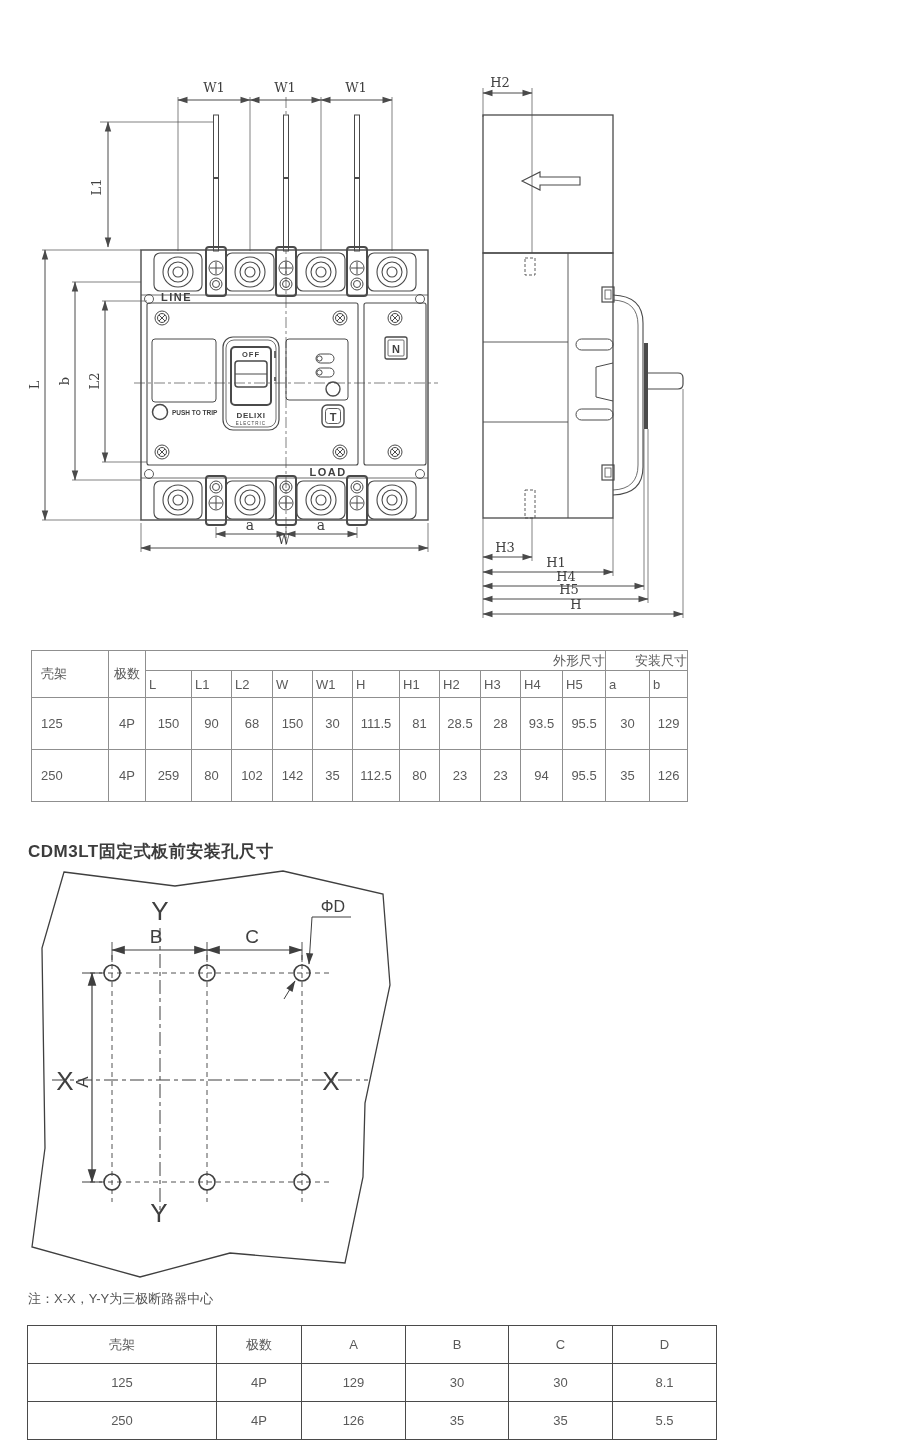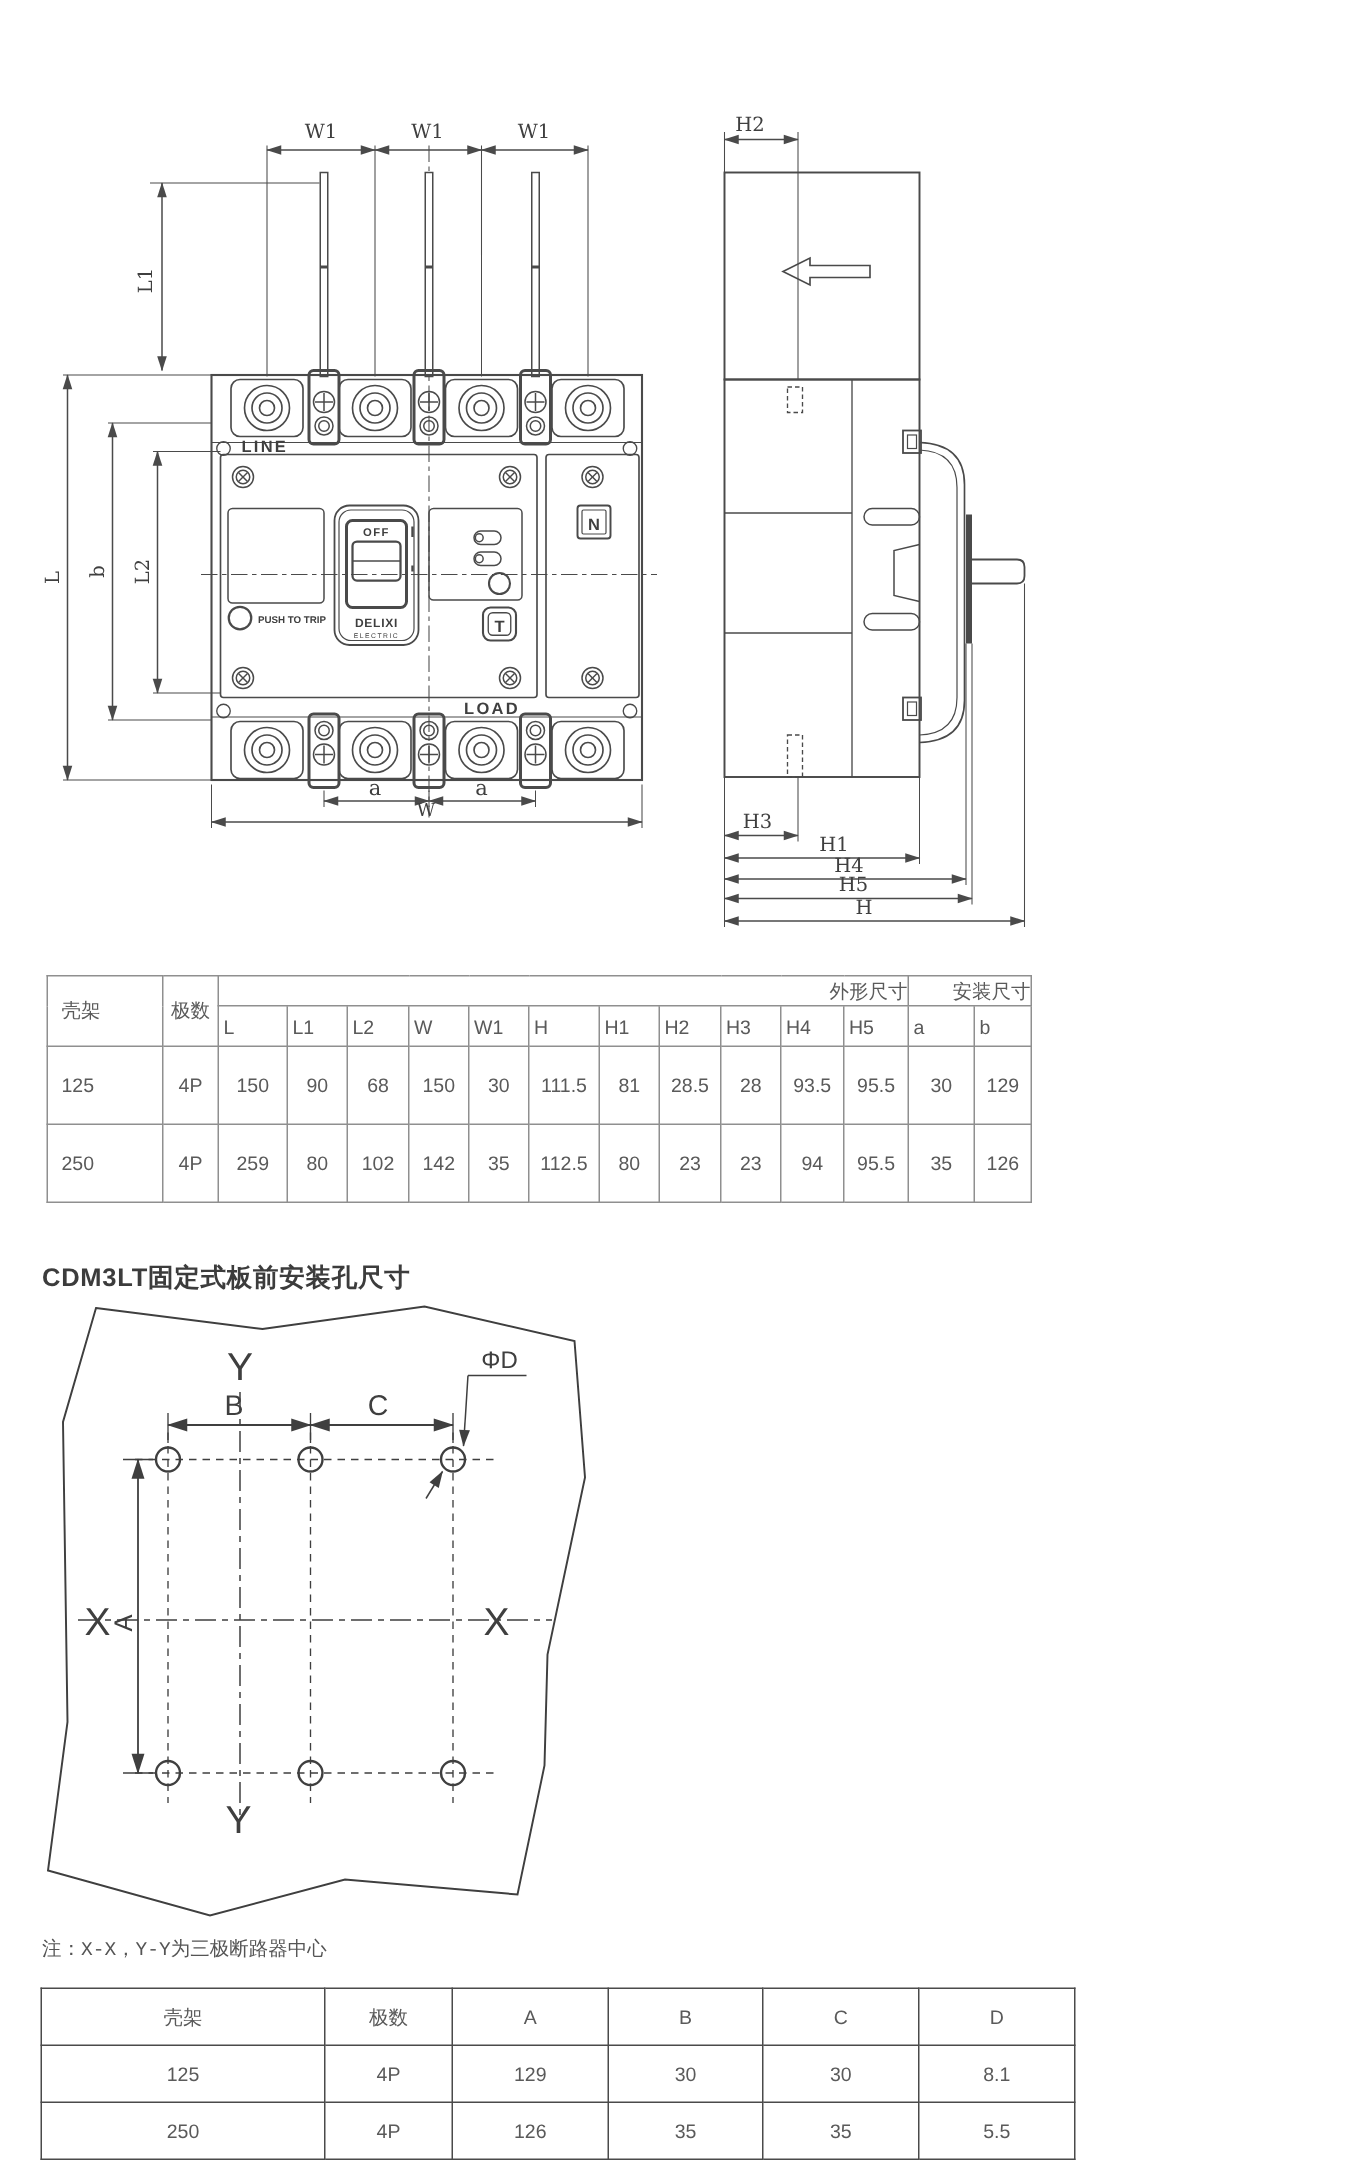--- a/index.html
+++ b/index.html
@@ -1,20 +1,20 @@
 <!DOCTYPE html>
 <html><head>
 <meta charset="utf-8">
 <style>
   * { margin:0; padding:0; box-sizing:border-box; }
   body { width:900px; height:1451px; background:#ffffff; font-family:"Liberation Sans", sans-serif; position:relative; }
   .page { position:relative; width:900px; height:1451px; overflow:hidden; }
   .abs { position:absolute; }
   .sec-title { font-size:17px; font-weight:bold; color:#3c3c3c; letter-spacing:0.5px; }
-  .note { font-size:13px; color:#555;font-family:Liberation Mono, monospace; }
+  .note { font-size:13px; color:#555; }
   
   table { border-collapse:collapse; table-layout:fixed; }
   .t1 { width:656px; font-size:13px; color:#5a5a5a; }
   .t1 td { border:1px solid #8f8f8f; background:#fff; }
   .t1 .grp { height:20px; text-align:right; padding-left:5px; }
   .t1 .sub { height:27px; text-align:left; padding-left:3px; vertical-align:middle; }
   .t1 .side { text-align:left; padding-left:9px; vertical-align:middle; }
   .t1 .ctr { text-align:center; vertical-align:middle; }
   .t1 .drow td { height:52px; text-align:center; vertical-align:middle; }
   .t1 .drow td.side { text-align:left; }

